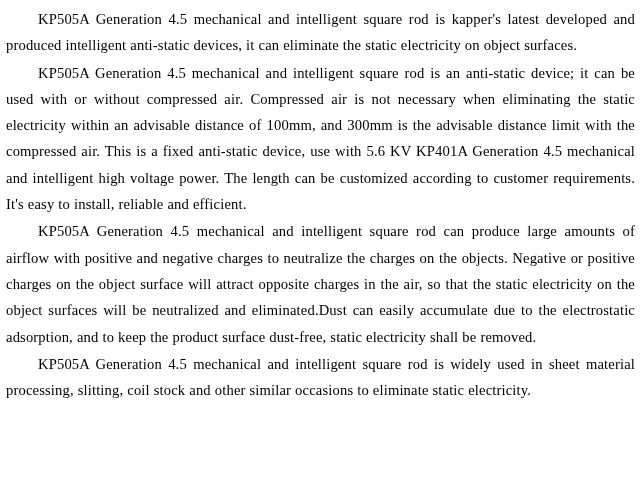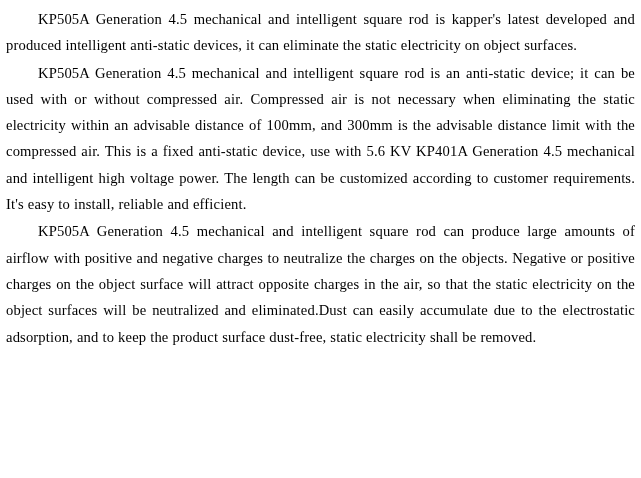--- a/index.html
+++ b/index.html
@@ -36,13 +36,14 @@
     margin-bottom: 0;
   }
 </style>
 </head>
 <body>
 
 <div id="doc">
   <p class="para">KP505A Generation 4.5 mechanical and intelligent square rod is kapper's latest developed and produced intelligent anti-static devices, it can eliminate the static electricity on object surfaces.</p>
   <p class="para">KP505A Generation 4.5 mechanical and intelligent square rod is an anti-static device; it can be used with or without compressed air. Compressed air is not necessary when eliminating the static electricity within an advisable distance of 100mm, and 300mm is the advisable distance limit with the compressed air. This is a fixed anti-static device, use with 5.6 KV KP401A Generation 4.5 mechanical and intelligent high voltage power. The length can be customized according to customer requirements. It's easy to install, reliable and efficient.</p>
   <p class="para">KP505A Generation 4.5 mechanical and intelligent square rod can produce large amounts of airflow with positive and negative charges to neutralize the charges on the objects. Negative or positive charges on the object surface will attract opposite charges in the air, so that the static electricity on the object surfaces will be neutralized and eliminated.Dust can easily accumulate due to the electrostatic adsorption, and to keep the product surface dust-free, static electricity shall be removed.</p>
+  <p class="para last">KP505A Generation 4.5 mechanical and intelligent square rod is widely used in sheet material processing, slitting, coil stock and other similar occasions to eliminate static electricity.</p>
 </div>
 
 </body></html>

